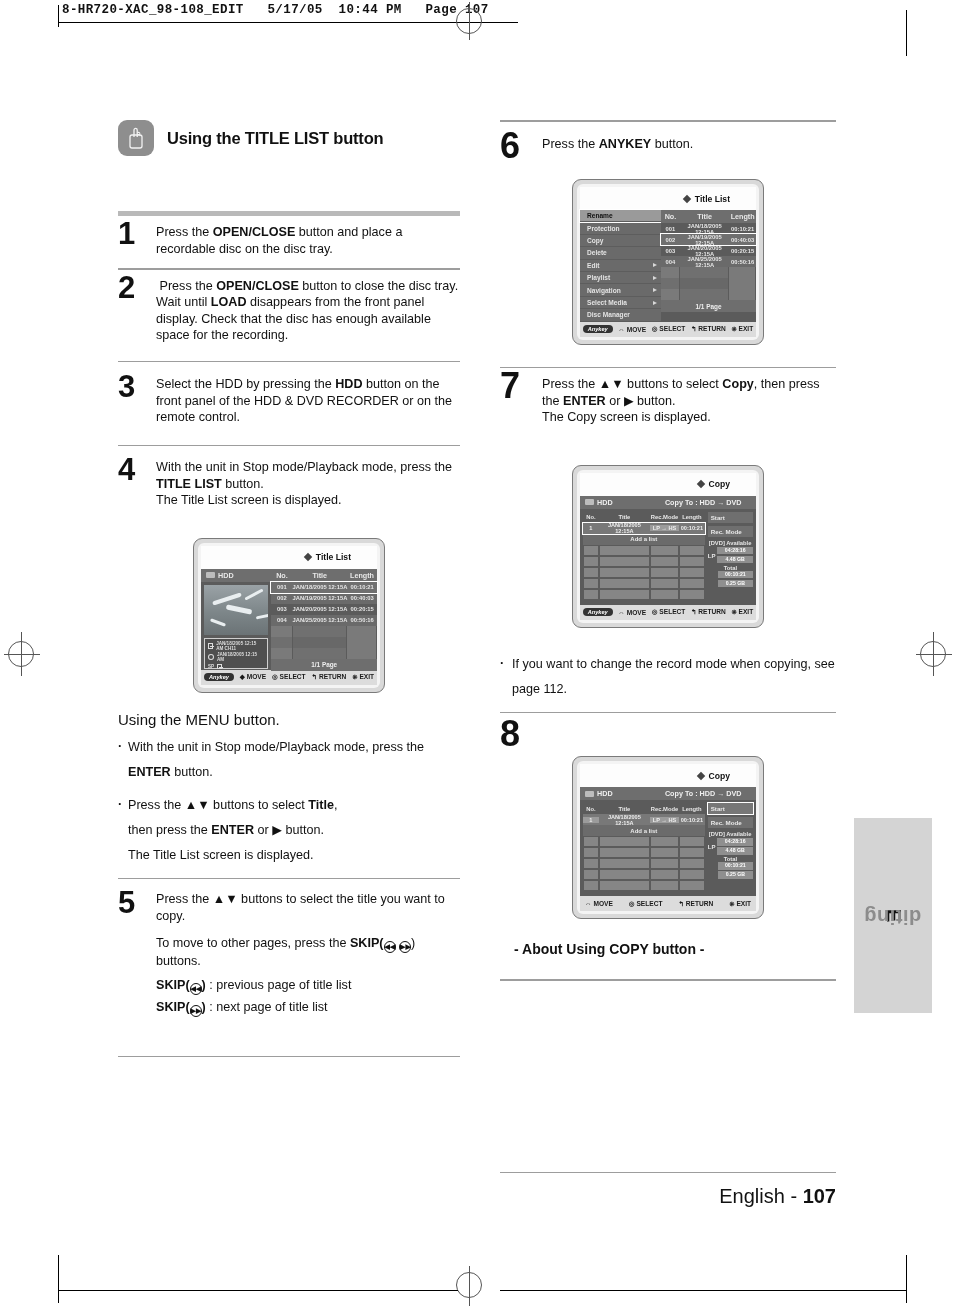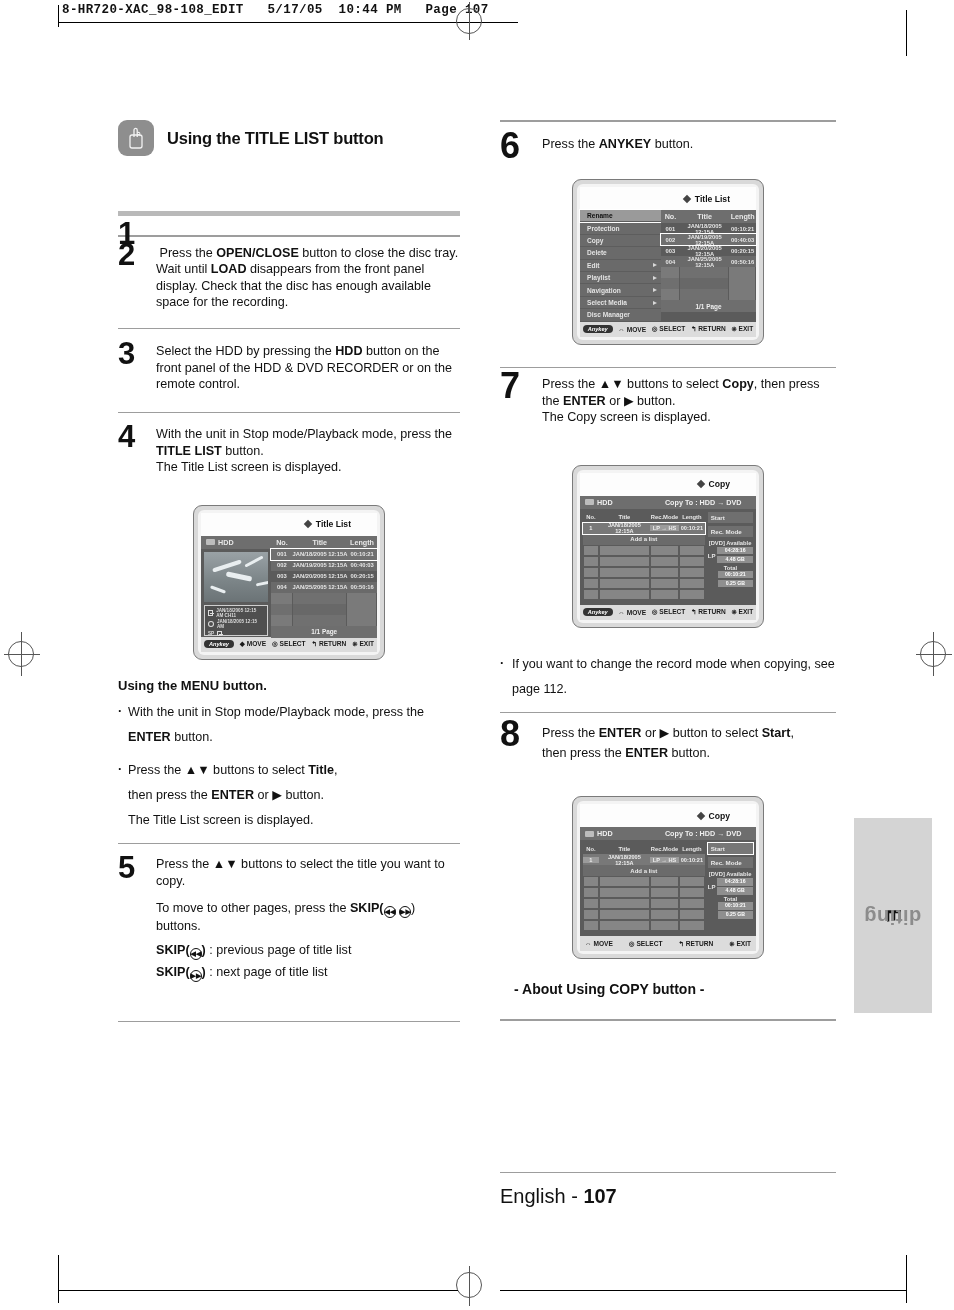--- a/index.html
+++ b/index.html
@@ -59,21 +59,21 @@
   .step p { font-size: 12.6px; line-height: 16.5px; }
   .rule-thin { height: 1.6px; background: #9d9d9d; margin: 2px 0 0 0; }
   .rule-thin2 { height: 1.6px; background: #9d9d9d; }
 
   b { font-weight: bold; }
 
   
   .bullets { margin-top: 7px; }
   .bul { position: relative; padding-left: 10px; font-size: 12.6px; line-height: 25px; margin-bottom: 8px; }
   .bul:before { content: "·"; position: absolute; left: 0; top: -1px; font-weight: bold; }
-  .subhead { font-size: 13px; font-weight: bold; margin-top: 5px; }
+  .subhead { font-size: 15px; font-weight: normal; margin-top: 5px; }
 
   
   .skipg {
     display: inline-block; width: 12px; height: 12px; border: 1.3px solid #111;
     border-radius: 50%; position: relative; vertical-align: -2px; font-size: 7px;
     line-height: 10px; text-align: center; font-weight: bold;
   }
 
   
   .osd-wrap { display: flex; justify-content: center; }
@@ -176,21 +176,21 @@
   .side-tab span {
     position: absolute; left: 50%; top: 50%;
     transform: translate(-50%,-50%) rotate(90deg);
     font-size: 20px; font-weight: bold; color: #8c8c8c; letter-spacing: 0.5px;
     white-space: nowrap;
   }
   .side-tab span .cap { color: #111; }
 
   
   .footer-rule { position: absolute; left: 500px; top: 1172px; width: 336px; height: 1.4px; background: #9d9d9d; }
-  .footer { position: absolute; left: 500px; top: 1185px; width: 336px; 
+  .footer { position: absolute; left: 500px; top: 1185px; width: 336px; text-align: right;
             font-size: 20px; }
   .footer .eng { font-weight: normal; }
   .footer .pg { font-weight: bold; }
 </style>
 </head>
 <body>
 
 <div class="page">
 
   <div class="crop-line-top"></div>
@@ -223,20 +223,21 @@
           <path d="M10.6 8.6 q2.4 -0.5 2.8 1.5" fill="none" stroke="#f2f2f2" stroke-width="1.1"></path>
         </svg>
       </div>
       <div class="sec-title">Using the TITLE LIST button</div>
     </div>
 
     <div class="rule-thick"></div>
 
     <div class="step">
       <div class="num">1</div>
+      <p>Press the <b>OPEN/CLOSE</b> button and place a recordable disc on the disc tray.</p>
     </div>
     <div class="rule-thin"></div>
 
     <div class="step">
       <div class="num">2</div>
       <p>&nbsp;Press the <b>OPEN/CLOSE</b> button to close the disc tray. Wait until <b>LOAD</b> disappears from the front panel display. Check that the disc has enough available space for the recording.</p>
     </div>
     <div class="rule-thin" style="margin-top:8px;"></div>
 
     <div class="step" style="padding-top:14px;">
@@ -570,21 +571,20 @@
         </div>
       </div>
     </div>
 
     <div class="bul" style="margin-top:24px; padding-left:12px;">If you want to change the record mode when copying, see page 112.</div>
 
     <div class="rule-thin2" style="margin-top:10px;"></div>
 
     <div class="step" style="padding-left:42px; padding-top:10px;">
       <div class="num" style="font-size:36px; top:3px;">8</div>
-      <p style="line-height:20px;">Press the <b>ENTER</b> or ▶ button to select <b>Start</b>,<br>then press the <b>ENTER</b> button.</p>
     </div>
 
     <div class="osd-wrap" style="margin-top:24px;">
       <div class="osd">
         <div class="osd-inner">
           <div class="osd-title">
             <span class="diamond"></span>
             <span>Copy</span>
           </div>
           <div class="cp-bar">

